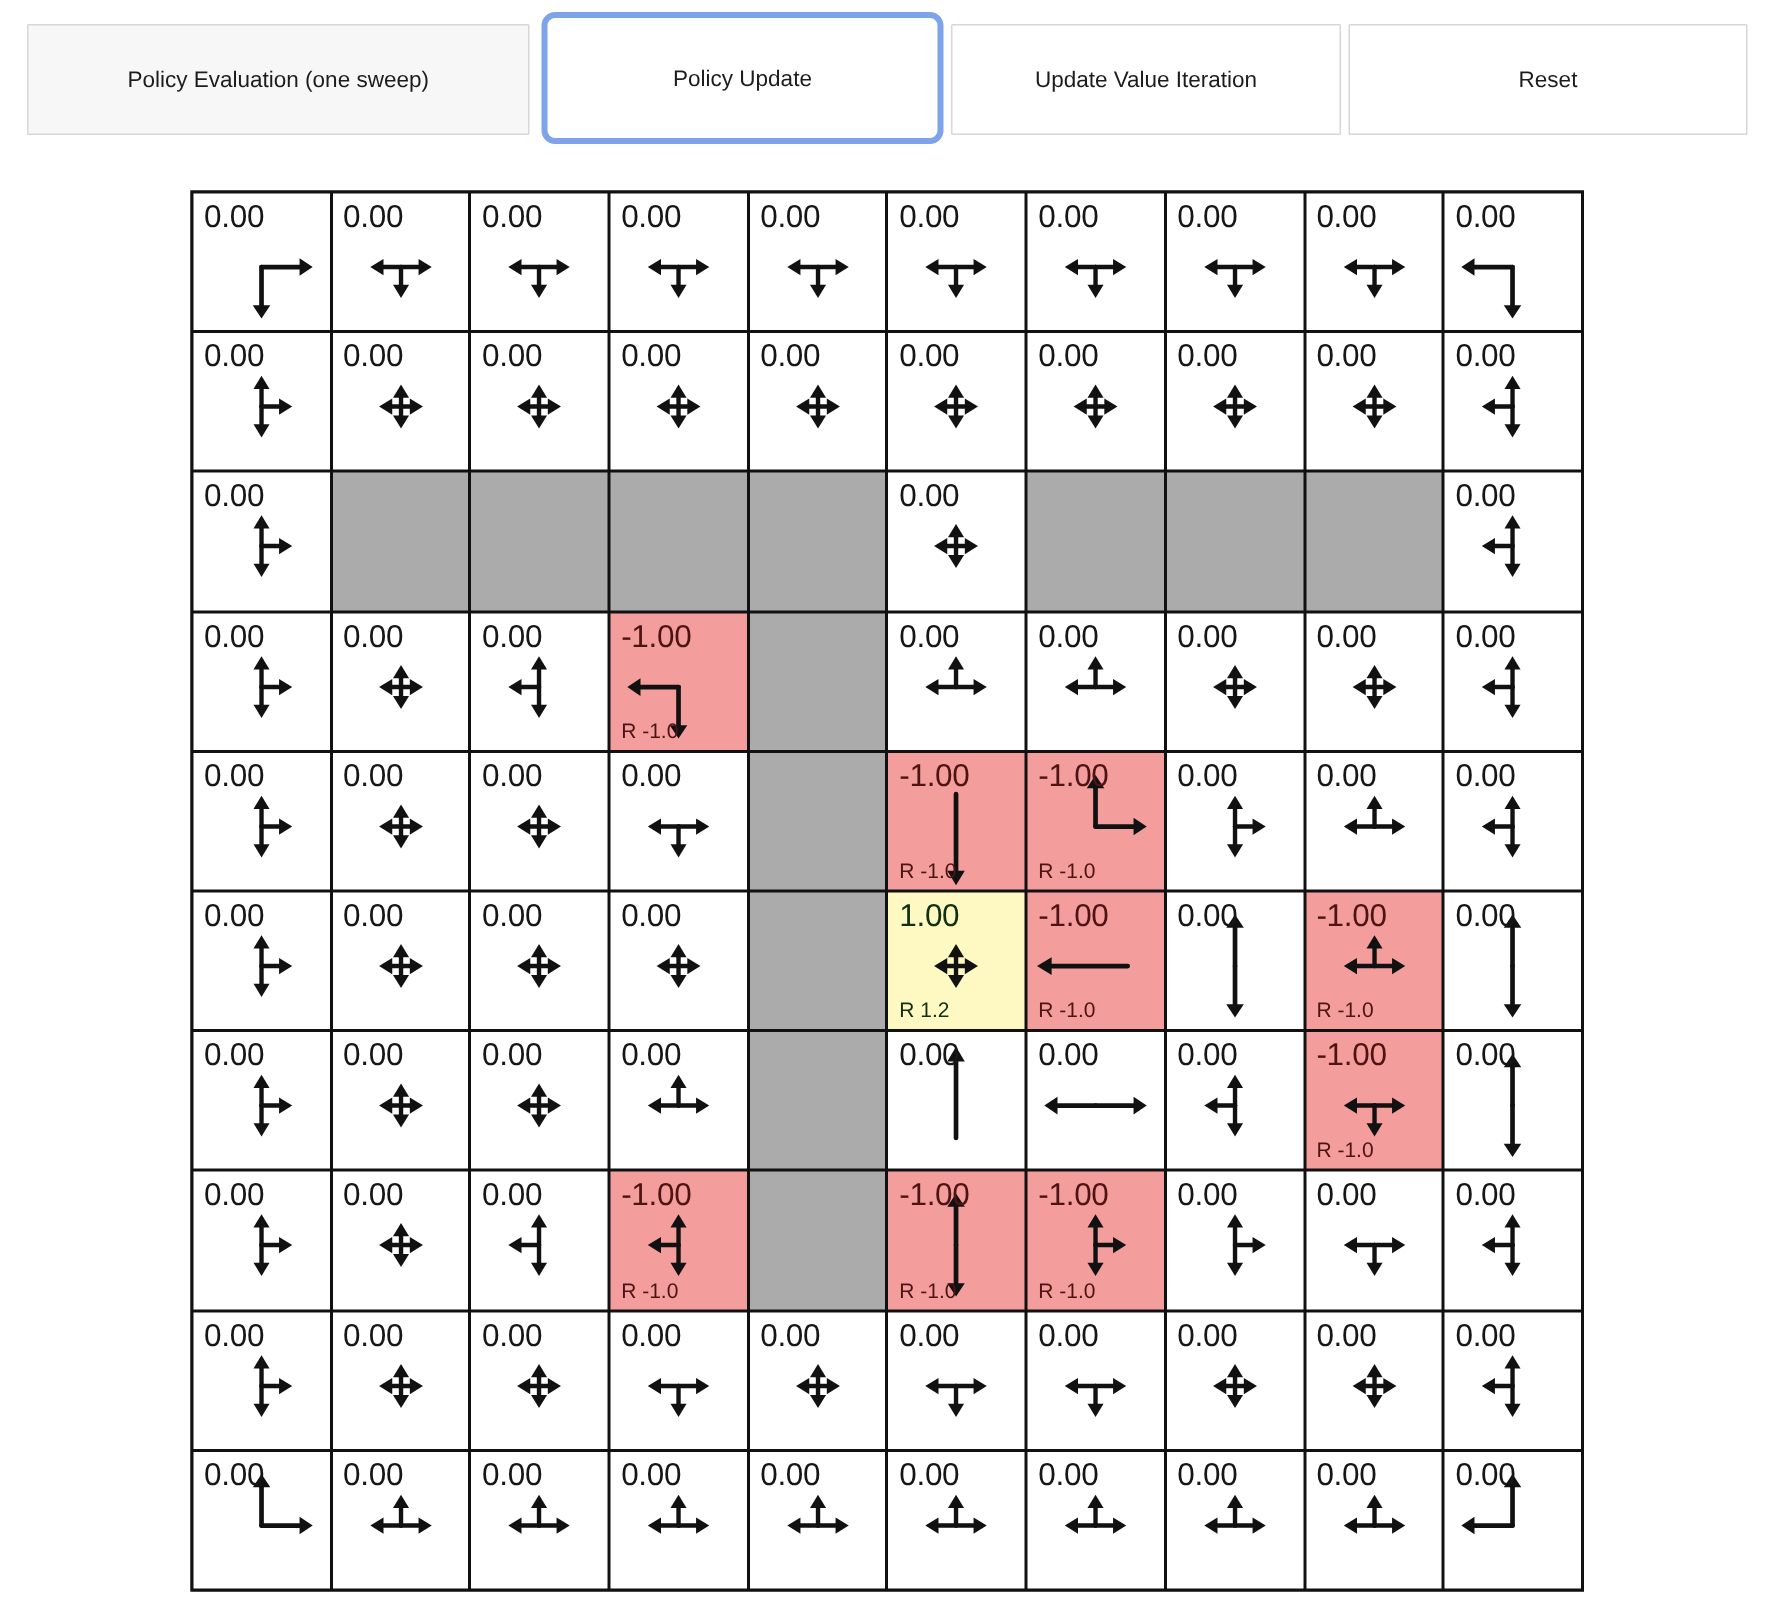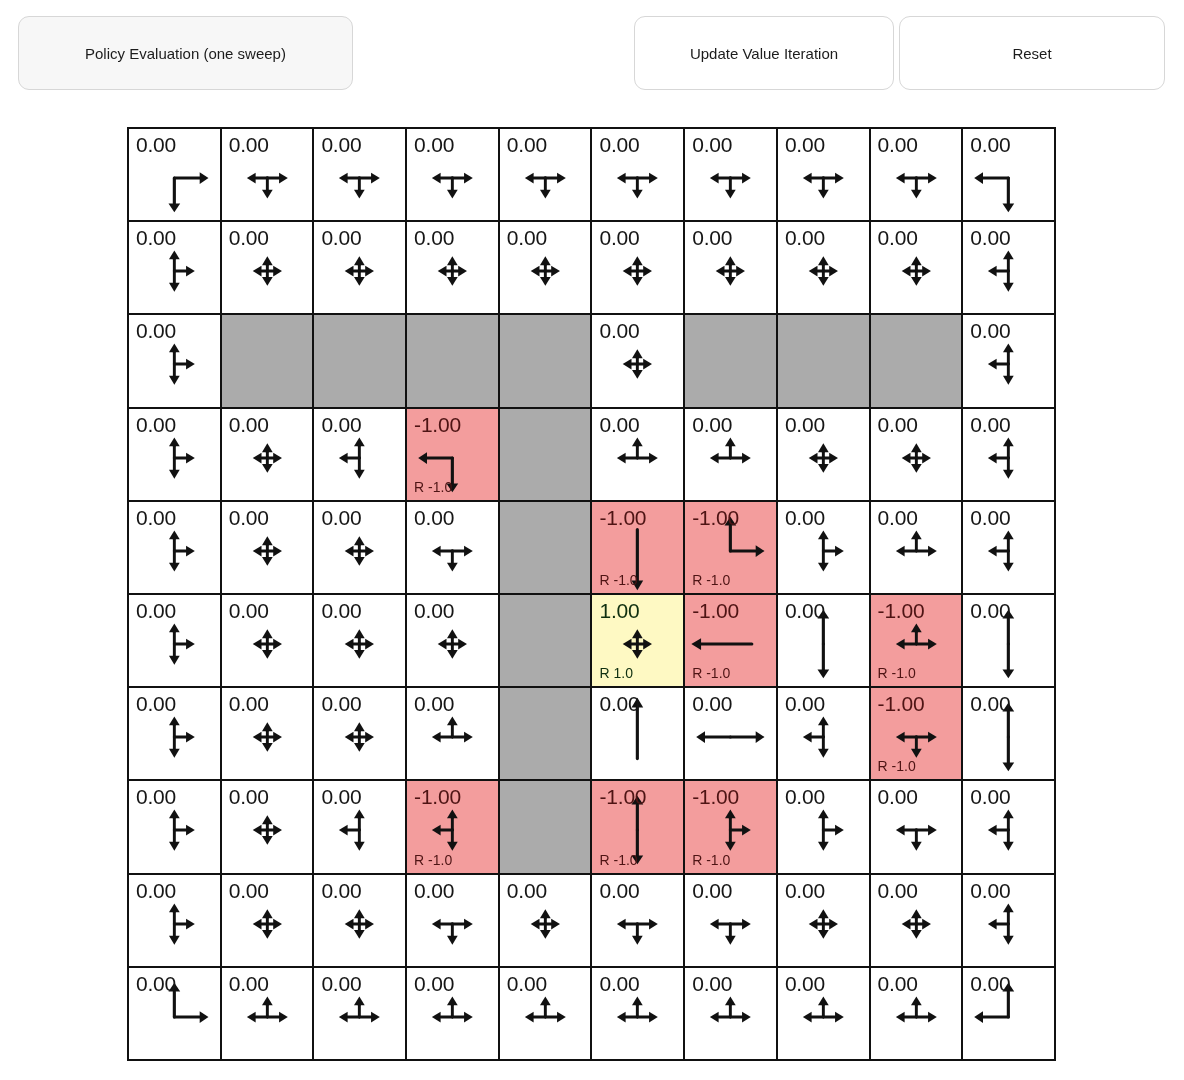--- a/index.html
+++ b/index.html
@@ -3,21 +3,21 @@
 <meta charset="utf-8">
 <style>
   html,body{margin:0;padding:0;background:#ffffff;}
   body{width:1184px;height:1080px;position:relative;overflow:hidden;
        font-family:"Liberation Sans",sans-serif;-webkit-font-smoothing:antialiased;}
 
   
   .toolbar{position:absolute;left:0;top:0;width:1184px;height:110px;}
   .btn{position:absolute;display:flex;align-items:center;justify-content:center;
        box-sizing:border-box;background:#ffffff;border:1px solid #d7d7d7;
-       font-size:15px;color:#1c1c1c;cursor:pointer;border-radius:11px;}
+       font-size:15px;color:#1c1c1c;cursor:pointer;border-radius:1px;}
   .btn.first{background:#f7f7f7;}
   .btn.active{border:4px solid #7ea3ea;border-radius:9px;background:#ffffff;}
 
   
   .grid{position:absolute;left:127px;top:127px;width:929px;height:934px;
         box-sizing:border-box;border:2px solid #111;background:#111;
         display:grid;grid-template-columns:repeat(10,1fr);
         grid-template-rows:repeat(10,1fr);gap:2px;}
   .cell{position:relative;background:#ffffff;overflow:hidden;}
   .cell .val{position:absolute;left:7px;top:5px;font-size:21px;line-height:1.05;
@@ -25,20 +25,21 @@
   .cell .rlab{position:absolute;left:7px;bottom:5px;font-size:14px;color:#161616;}
   .cell svg{position:absolute;left:0;top:0;width:100%;height:100%;display:block;}
   .cell.p .val,.cell.p .rlab{color:#4e1414;}
   .cell.g .val,.cell.g .rlab{color:#103010;}
 </style>
 </head>
 <body>
 
 <div class="toolbar">
   <div class="btn first" style="left:18px;top:16px;width:335px;height:74px;">Policy Evaluation (one sweep)</div>
+  <div class="btn active" style="left:361px;top:8px;width:268px;height:88px;">Policy Update</div>
   <div class="btn" style="left:634px;top:16px;width:260px;height:74px;">Update Value Iteration</div>
   <div class="btn" style="left:899px;top:16px;width:266px;height:74px;">Reset</div>
 </div>
 
 <div class="grid" id="grid">
     <div class="cell n" style="background: rgb(255, 255, 255);">
       <svg viewBox="0 0 93 93" preserveAspectRatio="none">
         <line x1="46.5" y1="50" x2="46.5" y2="76" stroke="#111111" stroke-width="3.2" stroke-linecap="round"></line>
         <polygon points="46.5,85 40.5,76 52.5,76" fill="#111111"></polygon>
         <line x1="46.5" y1="50" x2="72.5" y2="50" stroke="#111111" stroke-width="3.2" stroke-linecap="round"></line>
@@ -572,21 +573,21 @@
         <line x1="46.5" y1="50" x2="46.5" y2="44" stroke="#111111" stroke-width="3" stroke-linecap="round"></line>
         <polygon points="46.5,35 52,44 41,44" fill="#111111"></polygon>
         <line x1="46.5" y1="50" x2="46.5" y2="56" stroke="#111111" stroke-width="3" stroke-linecap="round"></line>
         <polygon points="46.5,65 41,56 52,56" fill="#111111"></polygon>
         <line x1="46.5" y1="50" x2="40.5" y2="50" stroke="#111111" stroke-width="3" stroke-linecap="round"></line>
         <polygon points="31.5,50 40.5,44.5 40.5,55.5" fill="#111111"></polygon>
         <line x1="46.5" y1="50" x2="52.5" y2="50" stroke="#111111" stroke-width="3" stroke-linecap="round"></line>
         <polygon points="61.5,50 52.5,55.5 52.5,44.5" fill="#111111"></polygon>
       </svg>
       <span class="val">1.00</span>
-      <span class="rlab">R 1.0</span>
+      <span class="rlab">R 1.2</span>
     </div>
     <div class="cell p" style="background: rgb(243, 157, 157);">
       <svg viewBox="0 0 93 93" preserveAspectRatio="none">
         <line x1="68.5" y1="50" x2="16.5" y2="50" stroke="#111111" stroke-width="3.2" stroke-linecap="round"></line>
         <polygon points="6.5,50 16.5,44 16.5,56" fill="#111111"></polygon>
       </svg>
       <span class="val">-1.00</span>
       <span class="rlab">R -1.0</span>
     </div>
     <div class="cell n" style="background: rgb(255, 255, 255);">

